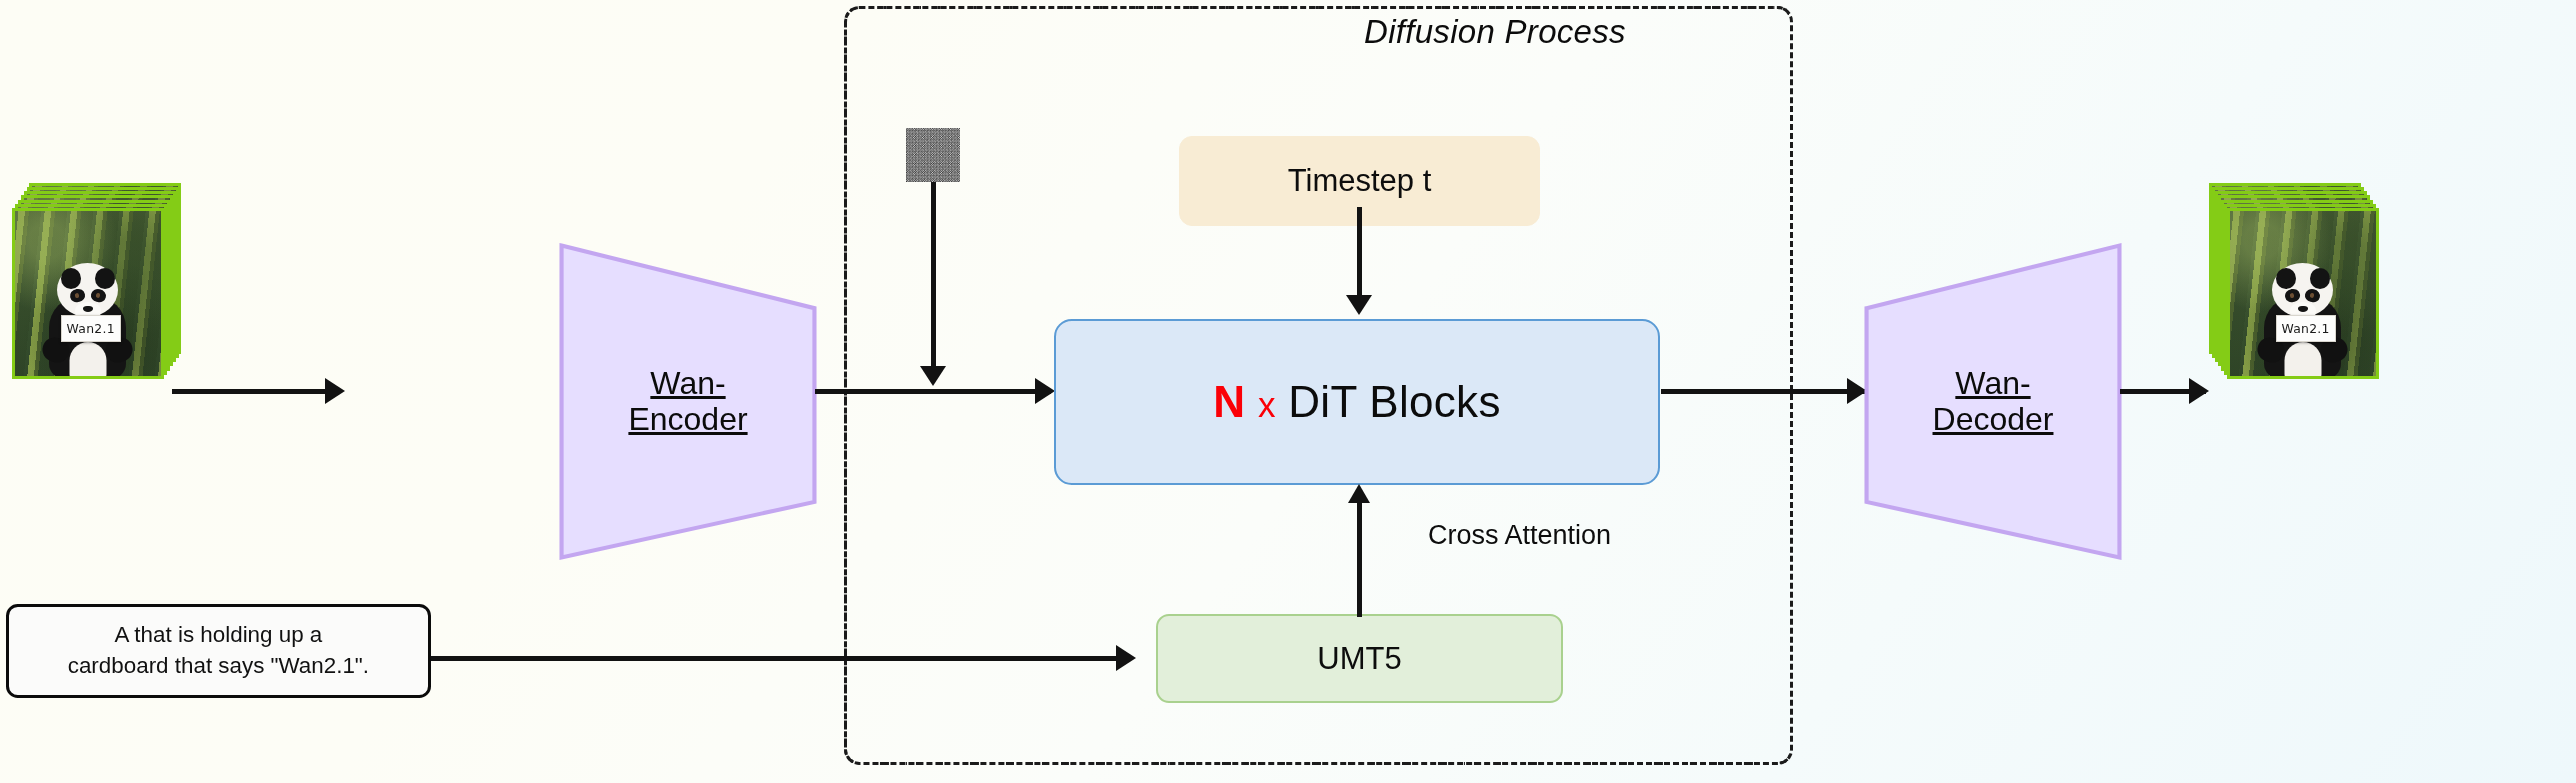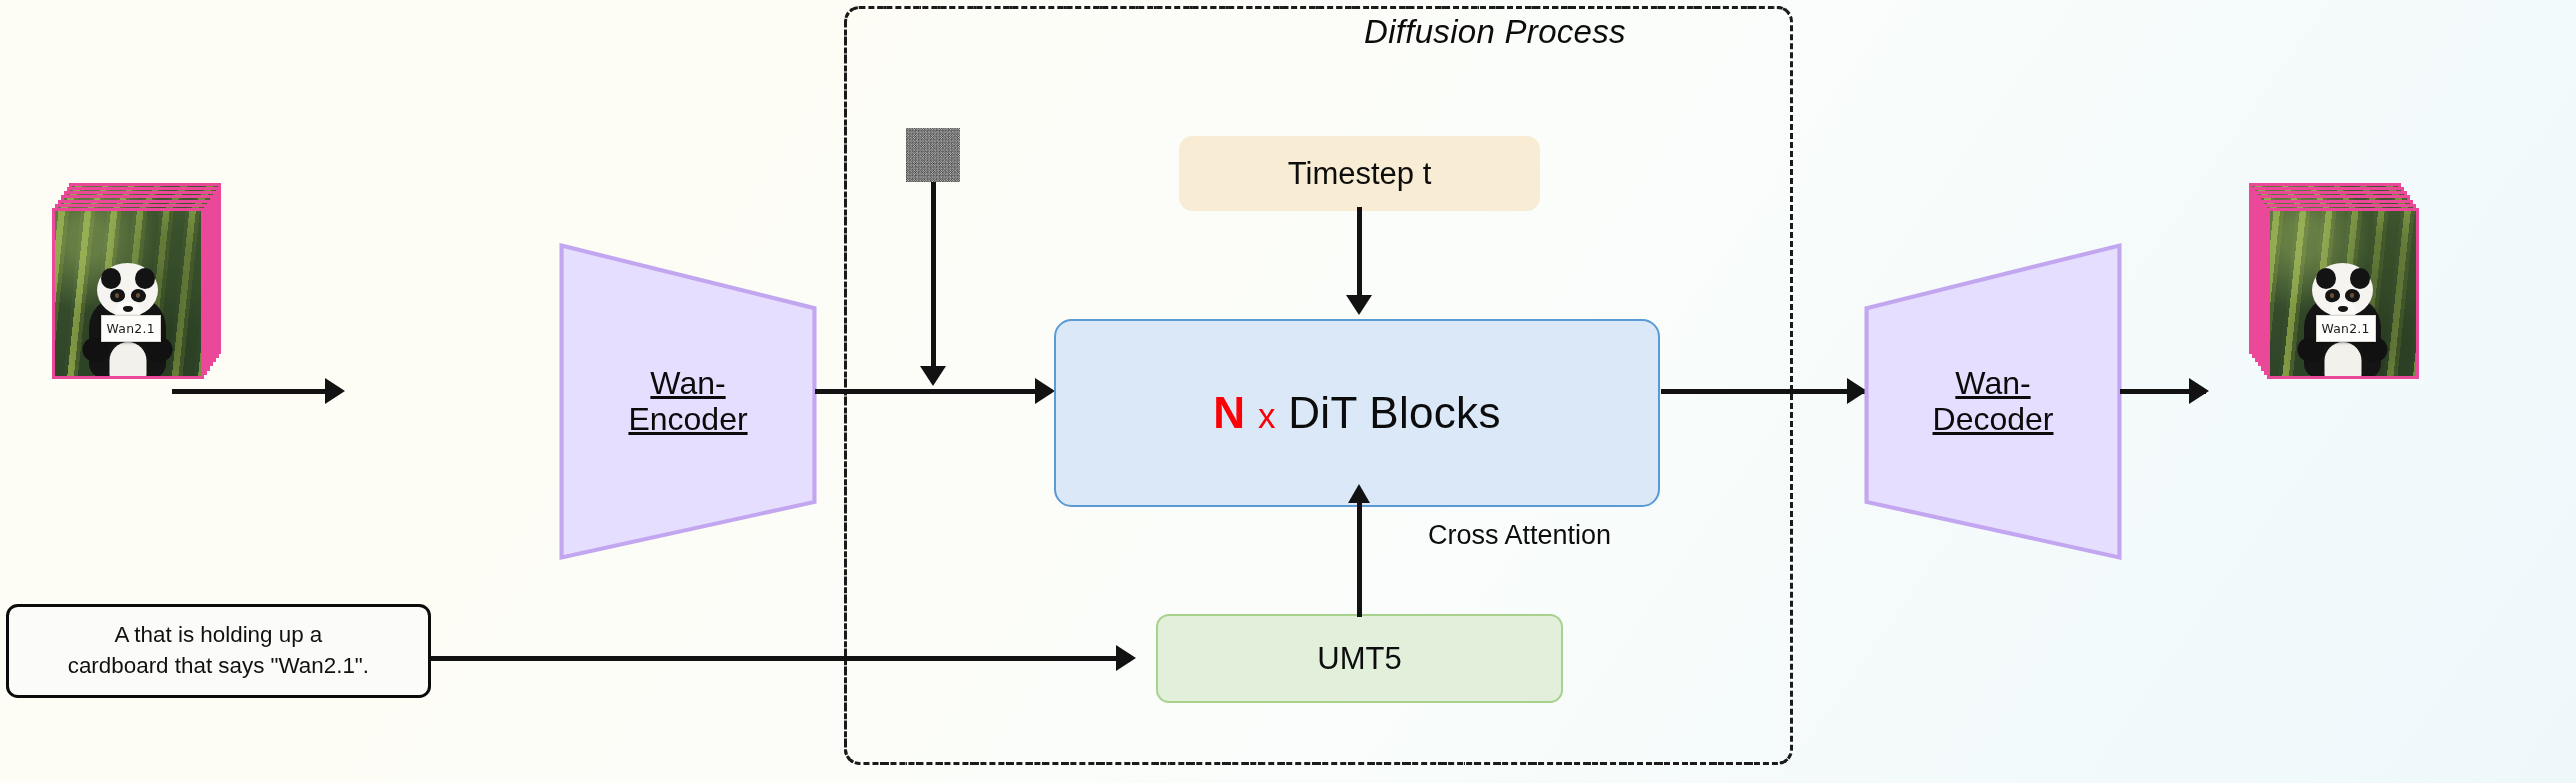--- a/index.html
+++ b/index.html
@@ -28,22 +28,22 @@
   .region-title{
     position:absolute;left:1364px;top:13px;
     font-size:33px;font-style:italic;color:#0c0c0c;
     letter-spacing:0.3px;white-space:nowrap;
   }
 
   
   .frame-stack{position:absolute;}
   .frame{
     position:absolute;width:152px;height:171px;
-    border:3px solid #ec4899;box-sizing:border-box;
-    background:#b91c1c;overflow:hidden;margin-left:40px;
+    border:3px solid #84cc16;box-sizing:border-box;
+    background:#b91c1c;overflow:hidden;
   }
   .frame .scene{position:absolute;inset:0;}
 
   
   .bamboo{
     position:absolute;inset:0;
     background:
       linear-gradient(180deg,#4a6136 0%,#3c5430 42%,#31482a 100%);
   }
   .bamboo::before{
@@ -233,27 +233,27 @@
 Encoder</div>
   </div>
 
   <div class="conn hline" style="left:815px;top:389px;width:236px;"></div>
   <div class="arrow-r" style="left:1035px;top:378px;"></div>
 
   <div id="noise-patch"></div>
   <div class="conn vline" style="left:931px;top:182px;height:188px;"></div>
   <div class="arrow-d" style="left:920px;top:366px;"></div>
 
-  <div class="rbox" id="timestep-box" style="left:1179px;top:136px;width:361px;height:75px;">
+  <div class="rbox" id="timestep-box" style="left:1179px;top:136px;width:361px;height:90px;">
     <span>Timestep t</span>
   </div>
   <div class="conn vline" style="left:1357px;top:207px;height:92px;"></div>
   <div class="arrow-d" style="left:1346px;top:295px;"></div>
 
-  <div class="rbox" id="dit-box" style="left:1054px;top:319px;width:606px;height:188px;">
+  <div class="rbox" id="dit-box" style="left:1054px;top:319px;width:606px;height:166px;">
     <span class="dit-text"><span class="dit-n">N</span><span>&nbsp;</span><span class="dit-x">x</span><span>&nbsp;</span><span>DiT Blocks</span></span>
   </div>
 
   <div class="conn hline" style="left:1661px;top:389px;width:204px;"></div>
   <div class="arrow-r" style="left:1847px;top:378px;"></div>
 
   <div class="rbox" id="umt5-box" style="left:1156px;top:614px;width:407px;height:89px;">
     <span>UMT5</span>
   </div>
 

